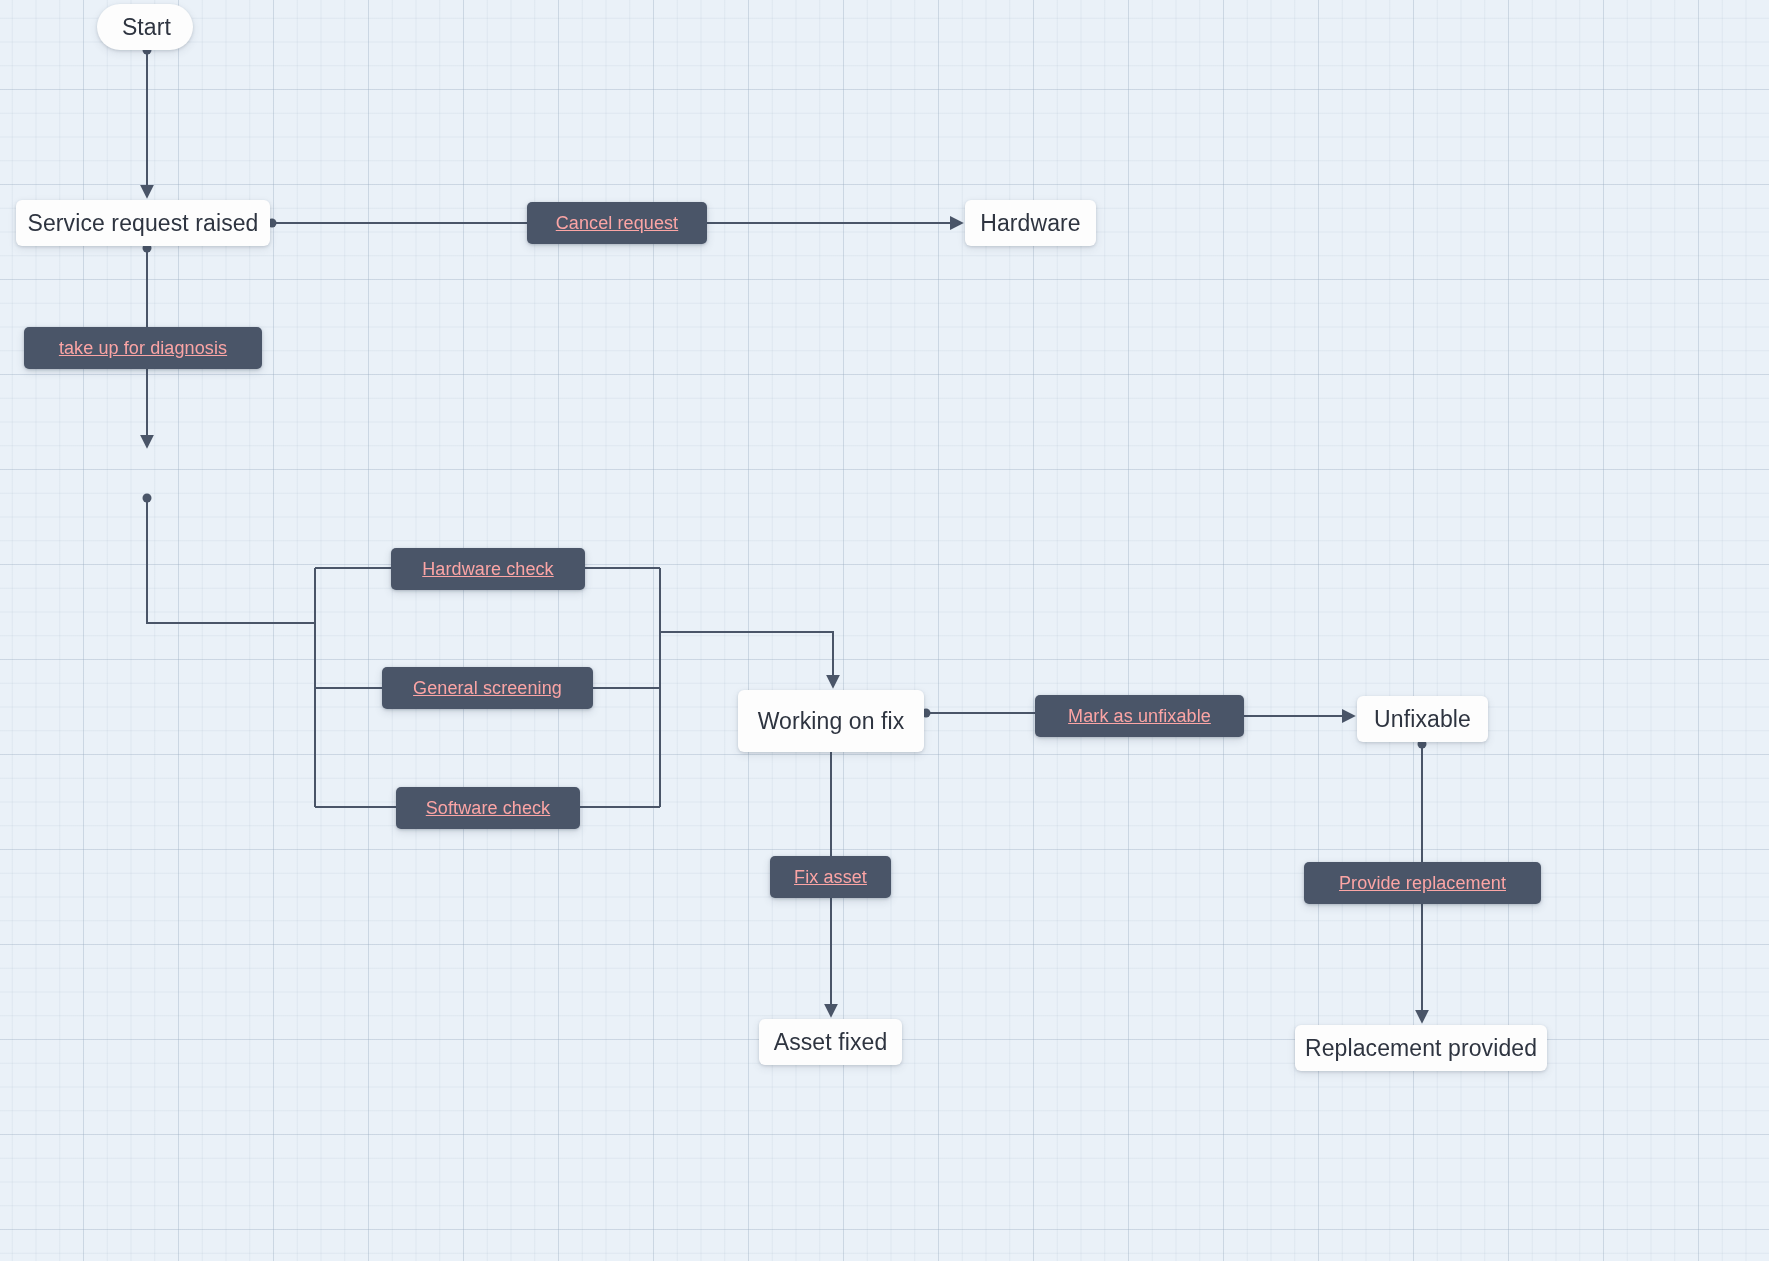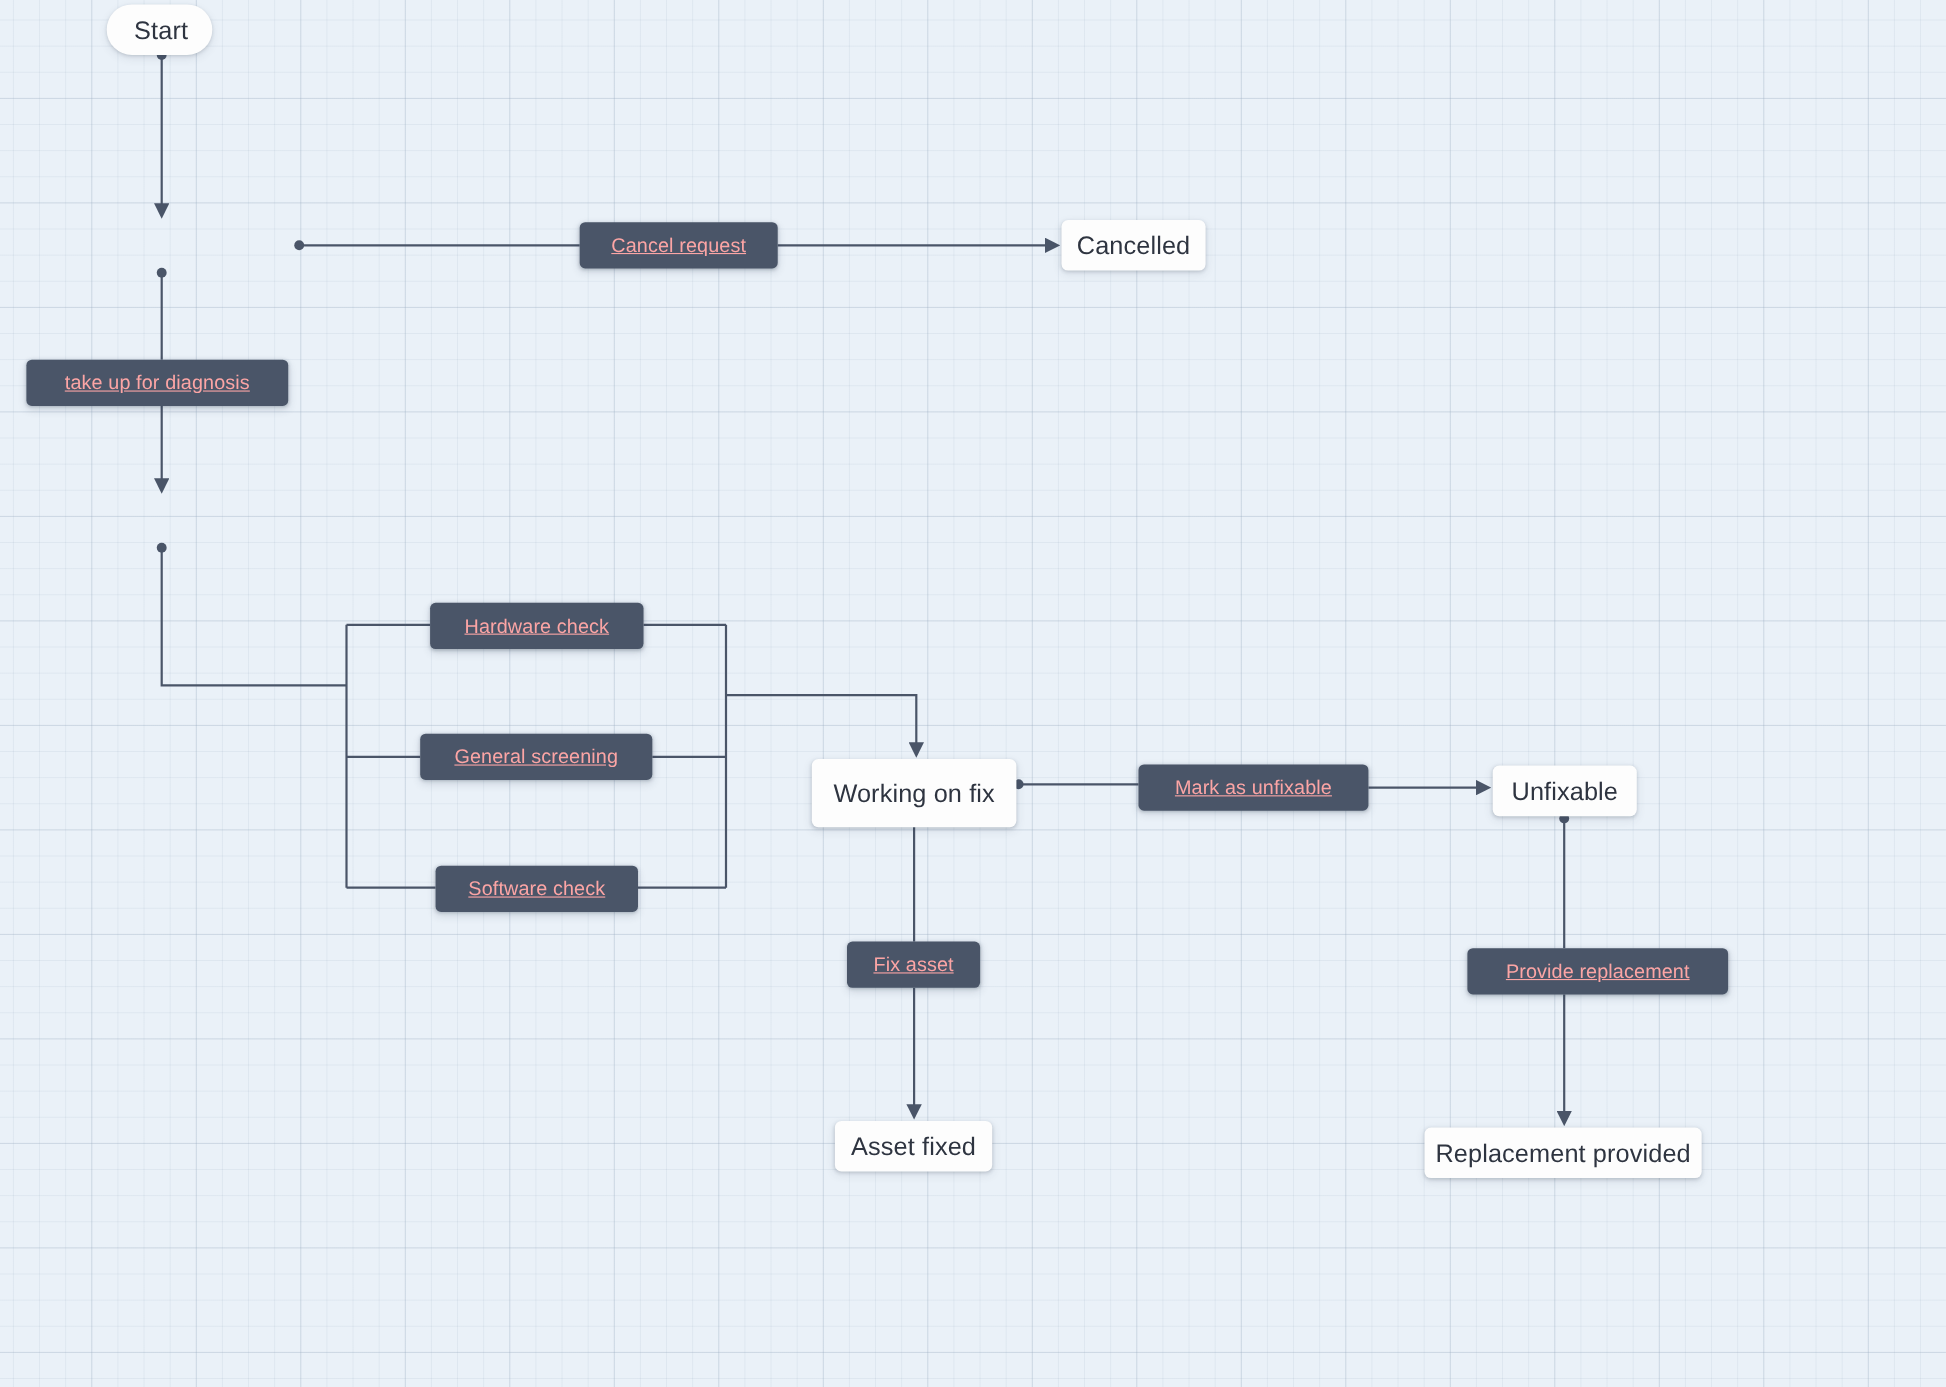--- a/index.html
+++ b/index.html
@@ -133,23 +133,26 @@
 
       <path d="M 1422 744 L 1422 862" marker-start="url(#dot)"></path>
       <path d="M 1422 904 L 1422 1021" marker-end="url(#arrow)"></path>
     </g>
   </svg>
 
   <div class="node state start" style="left:97px; top:4px; width:96px; height:46px;">
     <span>Start</span>
   </div>
 
+  <div class="node state" style="left:16px; top:200px; width:254px; height:46px;">
+    <span>Service request raised</span>
+  </div>
 
   <div class="node state" style="left:965px; top:200px; width:131px; height:46px;">
-    <span>Cancelled</span>
+    <span>Hardware</span>
   </div>
 
 
   <div class="node state" style="left:738px; top:690px; width:186px; height:62px;">
     <span>Working on fix</span>
   </div>
 
   <div class="node state" style="left:1357px; top:696px; width:131px; height:46px;">
     <span>Unfixable</span>
   </div>
@@ -183,17 +186,17 @@
   </div>
 
   <div class="node edge-label" style="left:1035px; top:695px; width:209px; height:42px;">
     <span>Mark as unfixable</span>
   </div>
 
   <div class="node edge-label" style="left:770px; top:856px; width:121px; height:42px;">
     <span>Fix asset</span>
   </div>
 
-  <div class="node edge-label" style="left:1304px; top:862px; width:237px; height:42px;margin-left:30px;">
+  <div class="node edge-label" style="left:1304px; top:862px; width:237px; height:42px;">
     <span>Provide replacement</span>
   </div>
 
 </div>
 
 </body></html>

